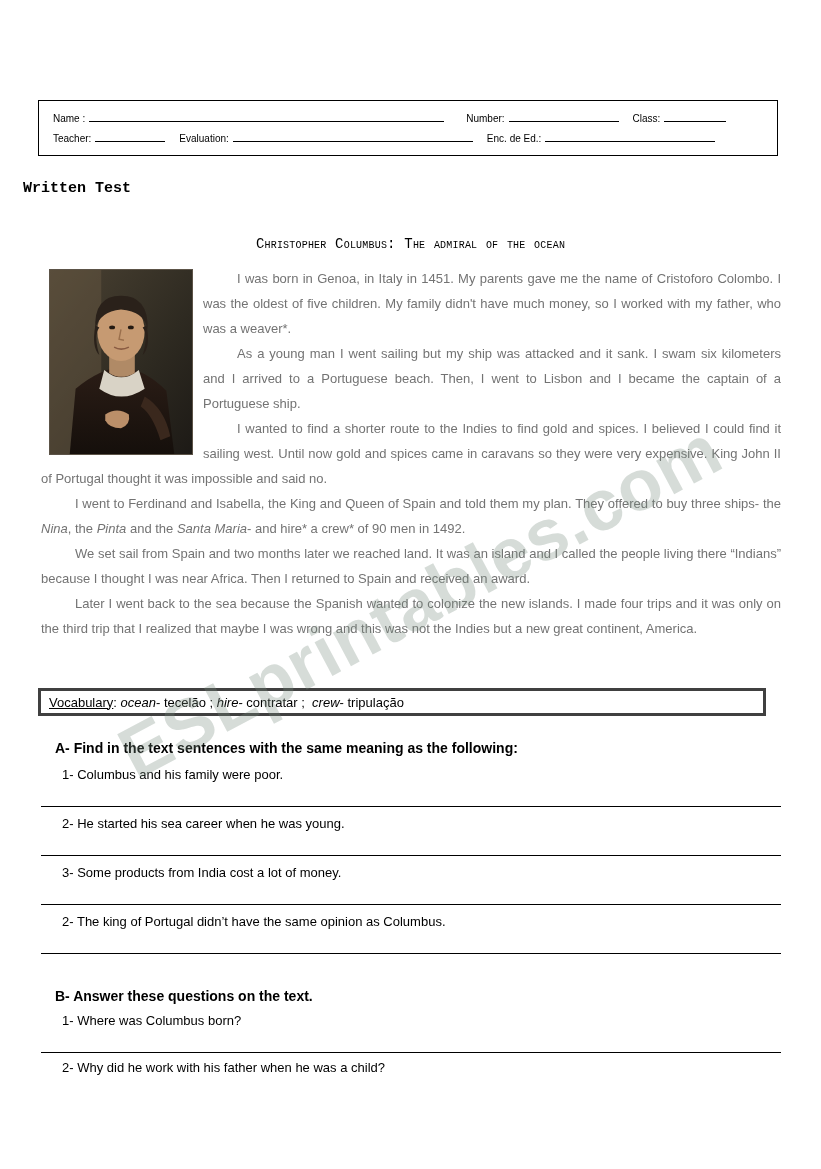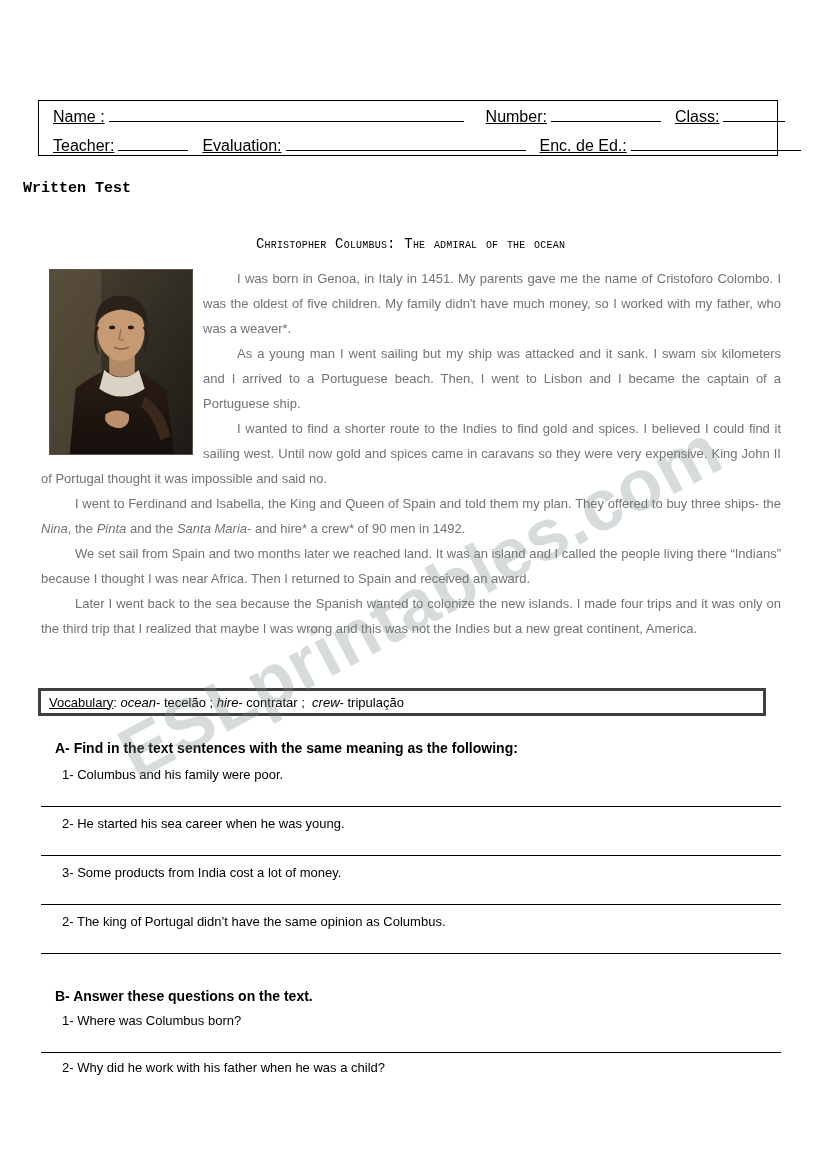--- a/index.html
+++ b/index.html
@@ -57,23 +57,23 @@
     left: 0;
     width: 100%;
     height: 26px;
     display: flex;
     align-items: center;
     font-size: 12.5px;
     box-sizing: border-box;
     padding: 0 14px;
   }
   .hdr-row.r1 { top: 3px; }
-  .hdr-row.r2 { top: 32px; }
+  .hdr-row.r2 { top: 23px; }
   .fld { display: inline-flex; align-items: baseline; white-space: nowrap; }
-  .fld .lbl { font-size: 16px; text-decoration: underline; }
+  .fld .lbl { font-size: 10px; }
   .rule {
     display: inline-block;
     border-bottom: 1px solid #000;
     height: 11px;
     margin-left: 4px;
   }
 
   
   .title-main {
     position: absolute;

